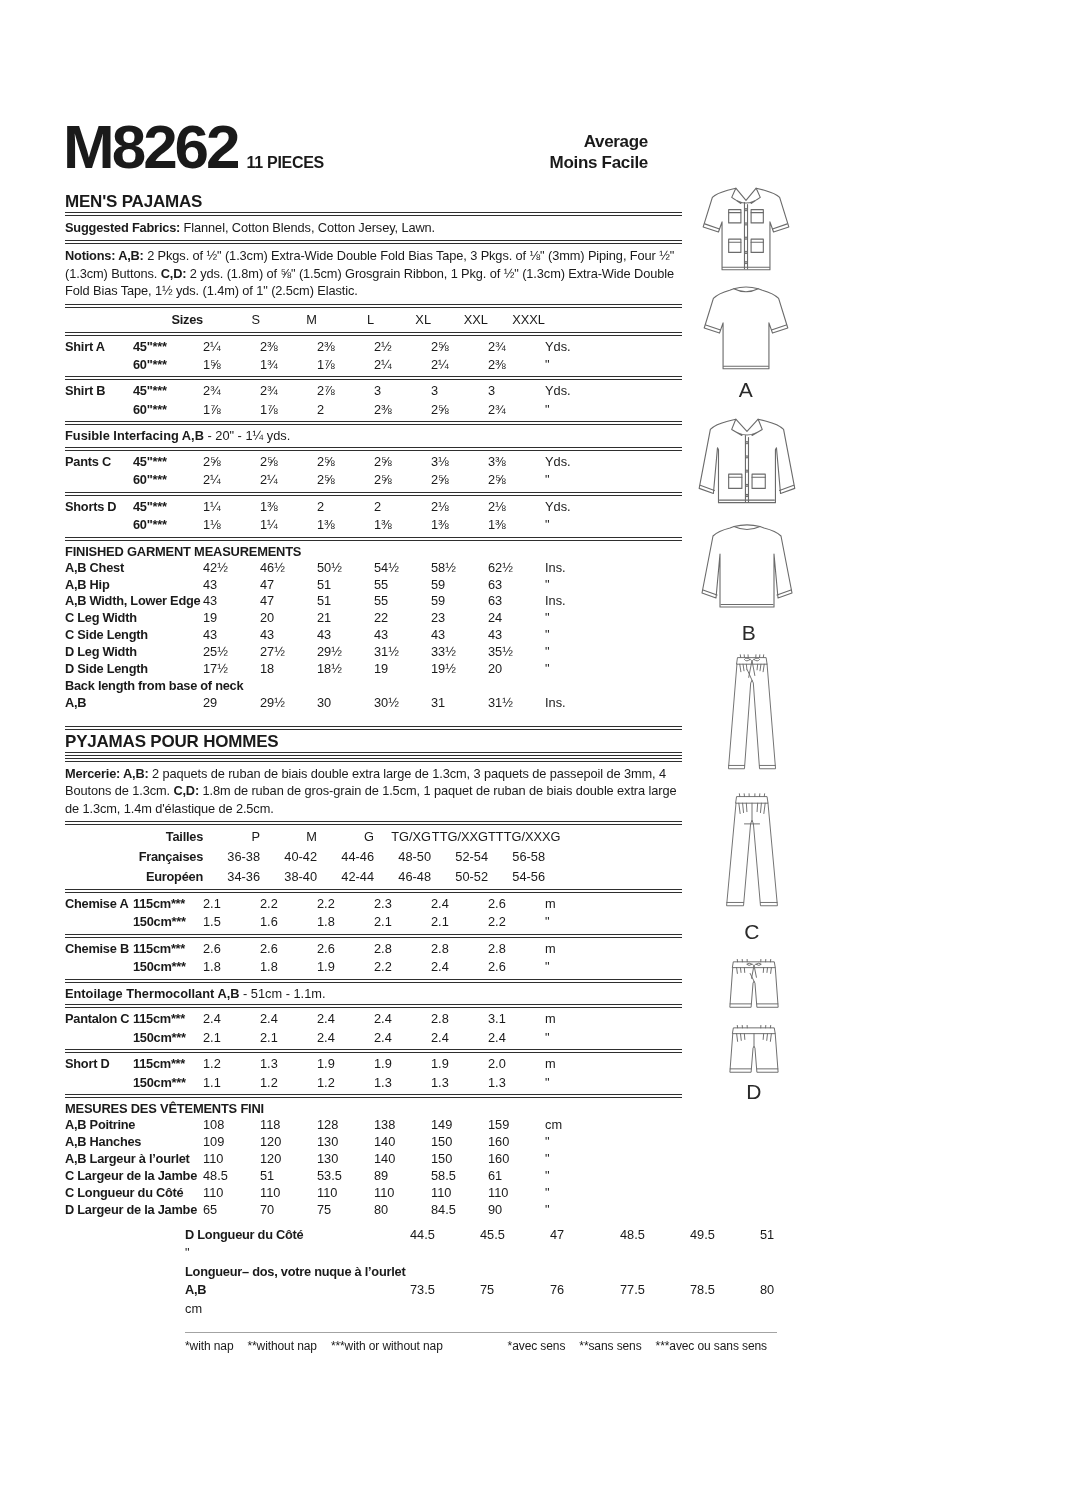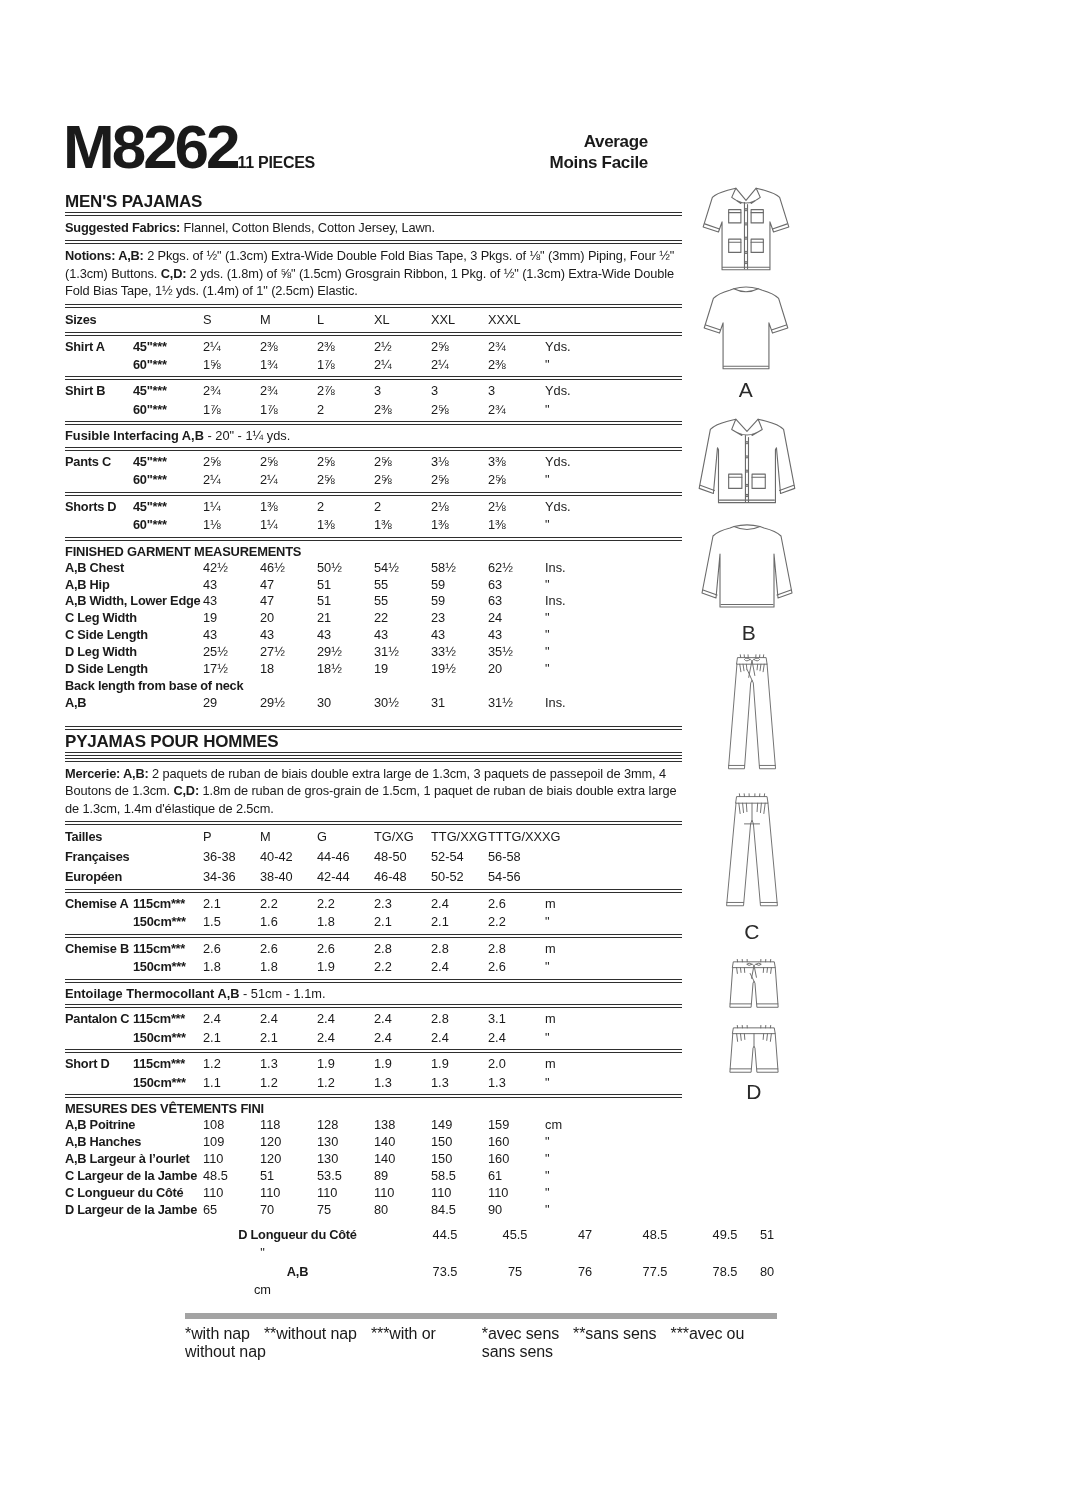--- a/index.html
+++ b/index.html
@@ -2,53 +2,53 @@
 <html><head>
 <meta charset="utf-8">
 <style>
   html,body { margin:0; padding:0; }
   body {
     width:1080px; height:1485px; background:#ffffff; position:relative;
     font-family:"Liberation Sans", sans-serif; color:#1a1a1a;
     -webkit-font-smoothing:antialiased;
   }
   
-  #brand { position:absolute; left:63px; top:116px; display:flex; align-items:baseline; }
+  #brand { position:absolute; left:63px; top:116px; display:flex; align-items:baseline; gap:9px; }
   #pattern-number { font-size:62px; font-weight:bold; letter-spacing:-3px; line-height:62px; }
   #pieces { font-size:16px; font-weight:bold; letter-spacing:-0.3px; }
   #difficulty { position:absolute; left:420px; top:131px; width:228px; text-align:right;
     font-weight:bold; font-size:17px; line-height:21px; letter-spacing:-0.3px; }
 
   
   #content { position:absolute; left:65px; top:192px; width:617px; }
   .rule { height:2px; border-top:1px solid #2e2e2e; border-bottom:1px solid #2e2e2e; margin:2px 0; }
   .sec-title { font-weight:bold; font-size:17px; line-height:16px; letter-spacing:-0.2px; padding-top:2px; }
   .para { font-size:12.8px; line-height:17.4px; letter-spacing:-0.1px; padding:1px 0 2px 0; }
   .para b { letter-spacing:-0.2px; }
 
   
   .tbl { width:617px; }
   .trow { display:grid; align-items:baseline; font-size:12.8px; }
   .tbl-std .trow { grid-template-columns:68px 70px 57px 57px 57px 57px 57px 57px 1fr; }
   .tbl-ovf .trow { grid-template-columns:155px 70px 70px 70px 70px 70px 70px 1fr; }
-  .hrow { line-height:20px; }
+  .hrow { line-height:20px;text-align:right; }
   .yrow { line-height:18.4px; }
   .mrow { line-height:16.9px; }
   .cell-label, .cell-sub { font-weight:bold; letter-spacing:-0.25px; white-space:nowrap; }
   .span2 { grid-column:1 / 3; }
   .spanAll { grid-column:1 / -1; }
   .note-row { font-size:12.8px; line-height:17.8px; }
   .title-row { font-weight:bold; font-size:12.9px; line-height:17px; letter-spacing:-0.2px; }
   .cell-v, .cell-unit { font-weight:normal; white-space:nowrap; }
 
   #overflow { margin:7px 0 0 120px; width:497px; }
-  #overflow .trow { line-height:18.6px;text-align:center; }
-
-  #footnotes { margin:13px 0 0 120px; width:592px; border-top:6px solid #a3a3a3;
-    padding-top:6px; display:flex; justify-content:space-between; font-size:16px; letter-spacing:-0.1px; }
+  #overflow .trow { line-height:18.6px; }
+
+  #footnotes { margin:13px 0 0 120px; width:592px; border-top:1px solid #a3a3a3;
+    padding-top:6px; display:flex; justify-content:space-between; font-size:12px; letter-spacing:-0.1px; }
   #footnotes span.fn-item { margin-right:14px; }
   #footnotes .fn-right span.fn-item:last-child { margin-right:10px; }
 
   
   .fig { position:absolute; display:flex; flex-direction:column; align-items:center; }
   .fig svg { display:block; }
   .fig-label { font-size:21px; line-height:22px; color:#2a2a2a; letter-spacing:0.5px; }
   #fig-a { left:692px; top:182px; width:108px; }
   #fig-a .fig-label { margin-top:4px; }
   #fig-b { left:688px; top:413px; width:122px; }
@@ -480,20 +480,23 @@
   <div id="overflow" class="tbl tbl-ovf">
       <div class="trow mrow">
         <span class="cell-label span2">D Longueur du Côté</span>
         <span class="cell-v">44.5</span>
         <span class="cell-v">45.5</span>
         <span class="cell-v">47</span>
         <span class="cell-v">48.5</span>
         <span class="cell-v">49.5</span>
         <span class="cell-v">51</span>
         <span class="cell-unit">"</span>
+      </div>
+      <div class="trow mrow">
+        <span class="spanAll cell-label">Longueur– dos, votre nuque à l’ourlet</span>
       </div>
       <div class="trow mrow">
         <span class="cell-label span2">A,B</span>
         <span class="cell-v">73.5</span>
         <span class="cell-v">75</span>
         <span class="cell-v">76</span>
         <span class="cell-v">77.5</span>
         <span class="cell-v">78.5</span>
         <span class="cell-v">80</span>
         <span class="cell-unit">cm</span>

